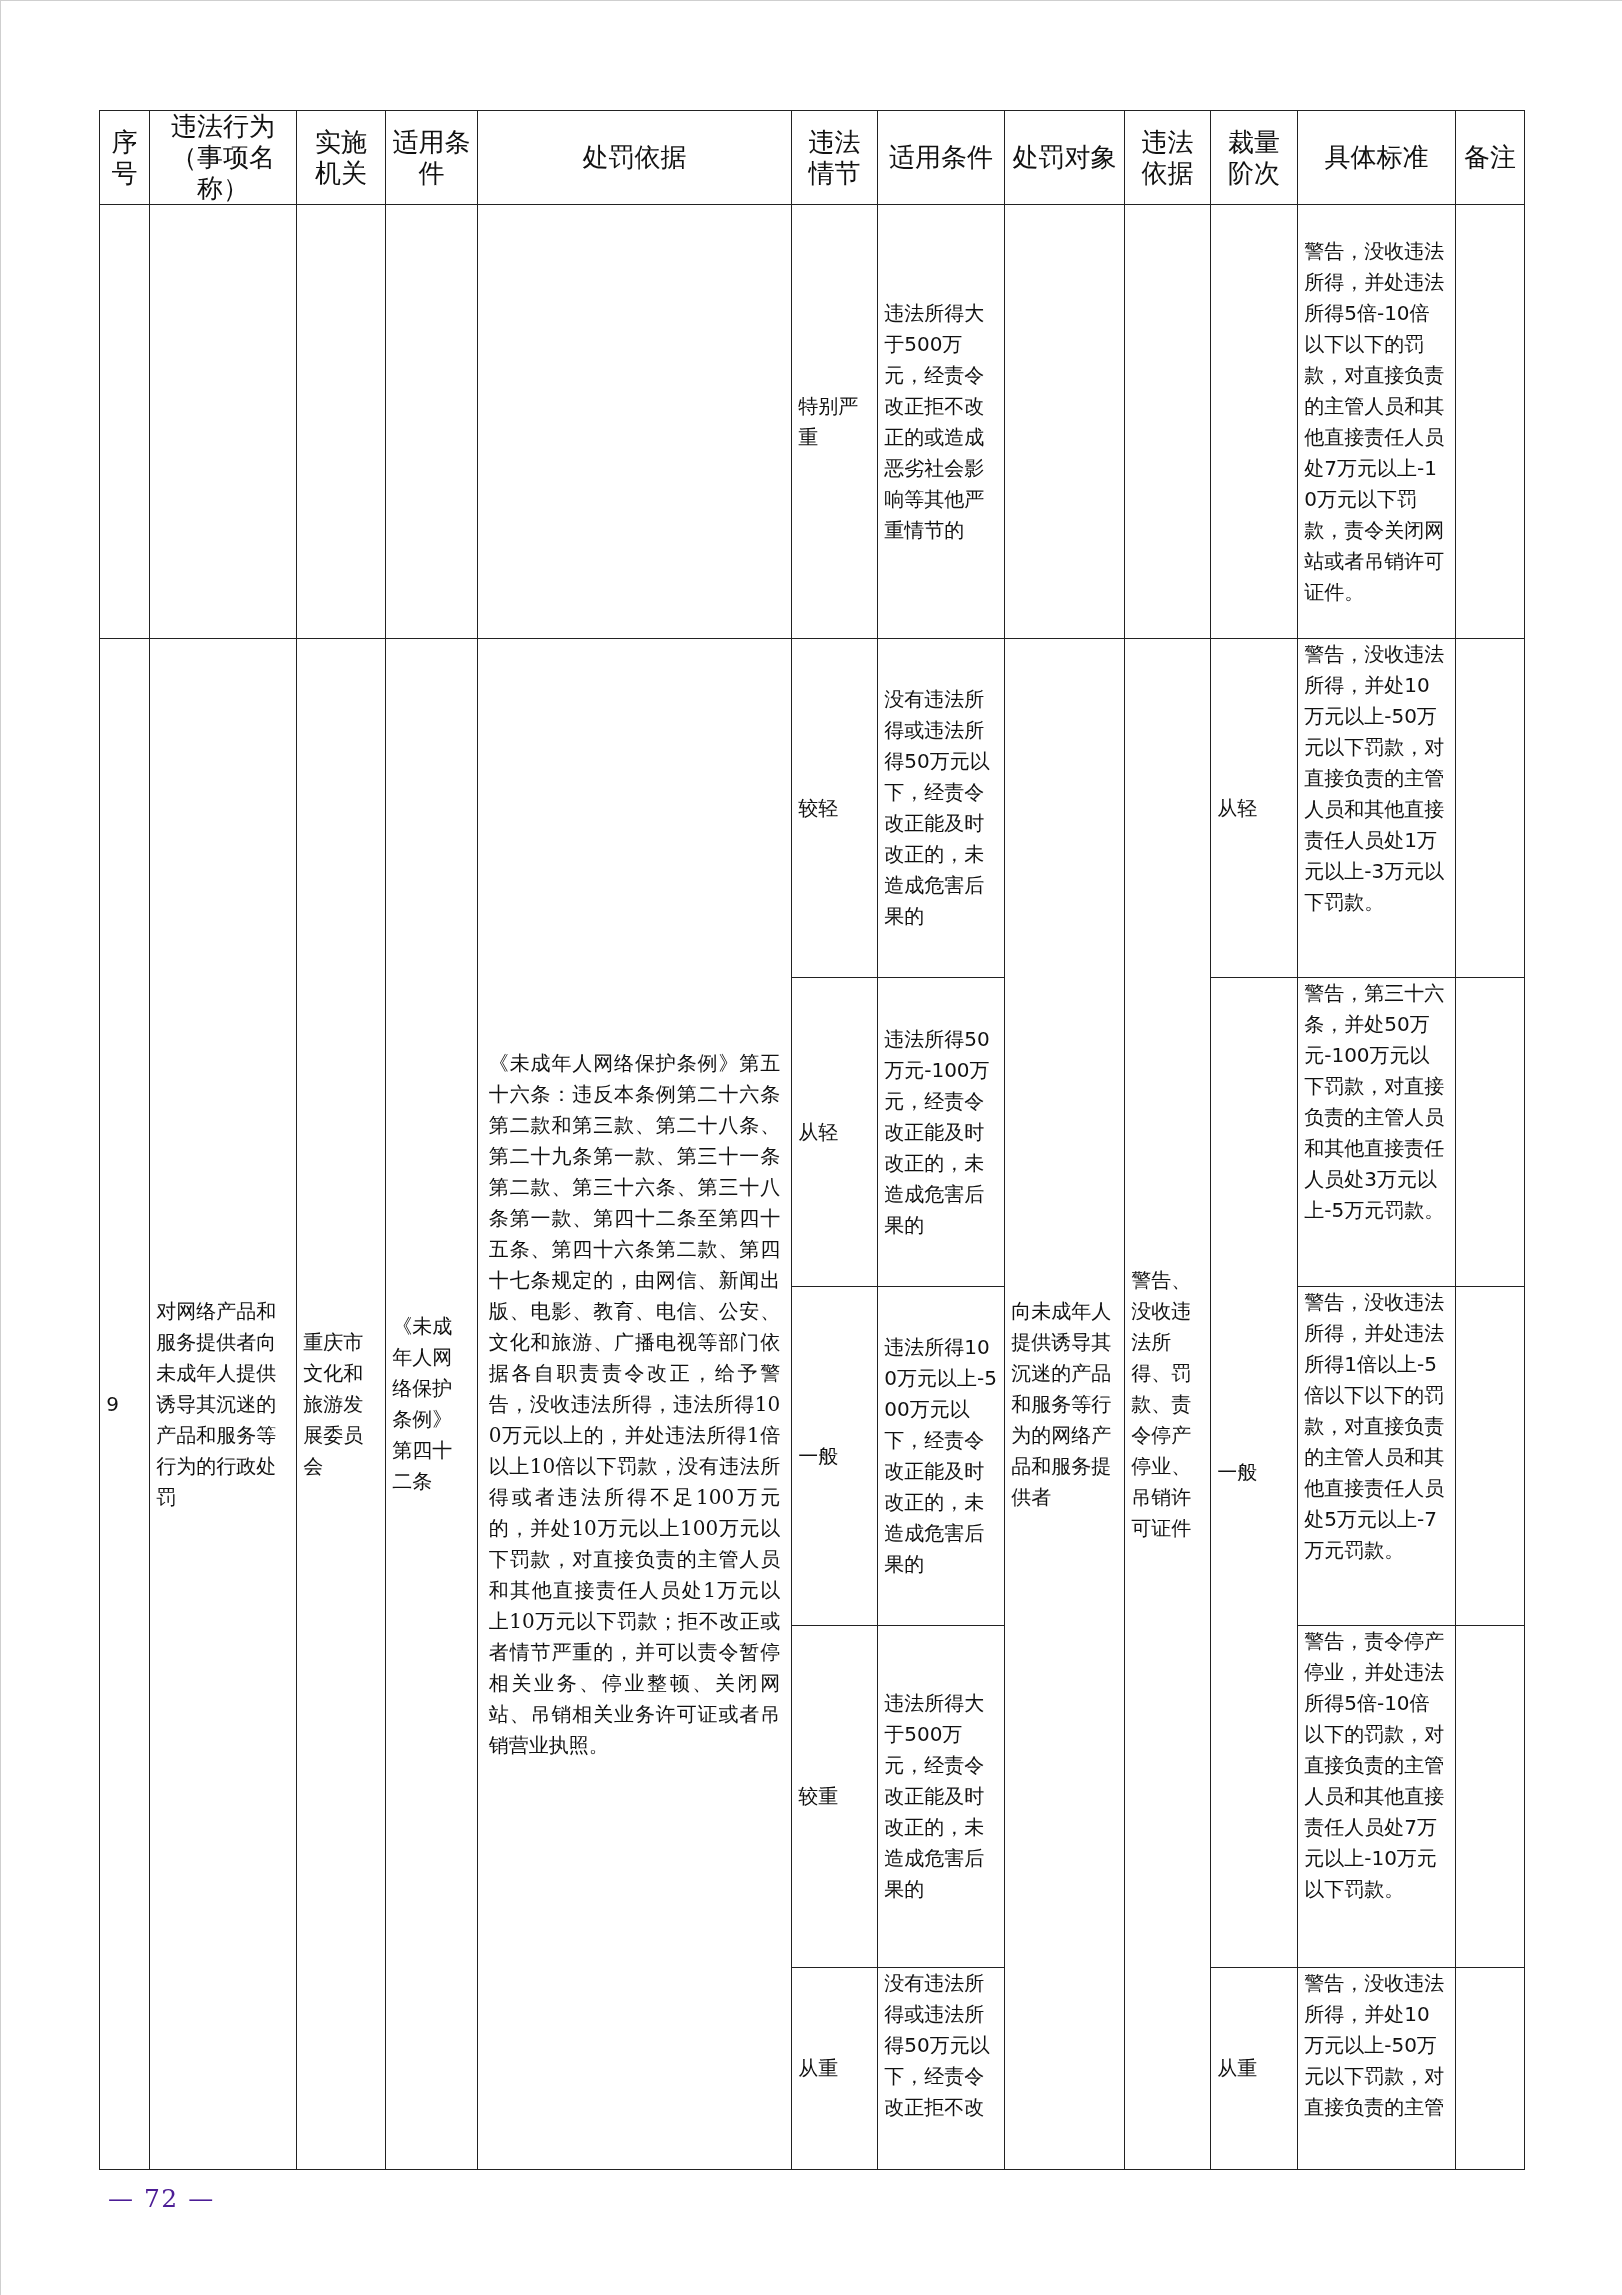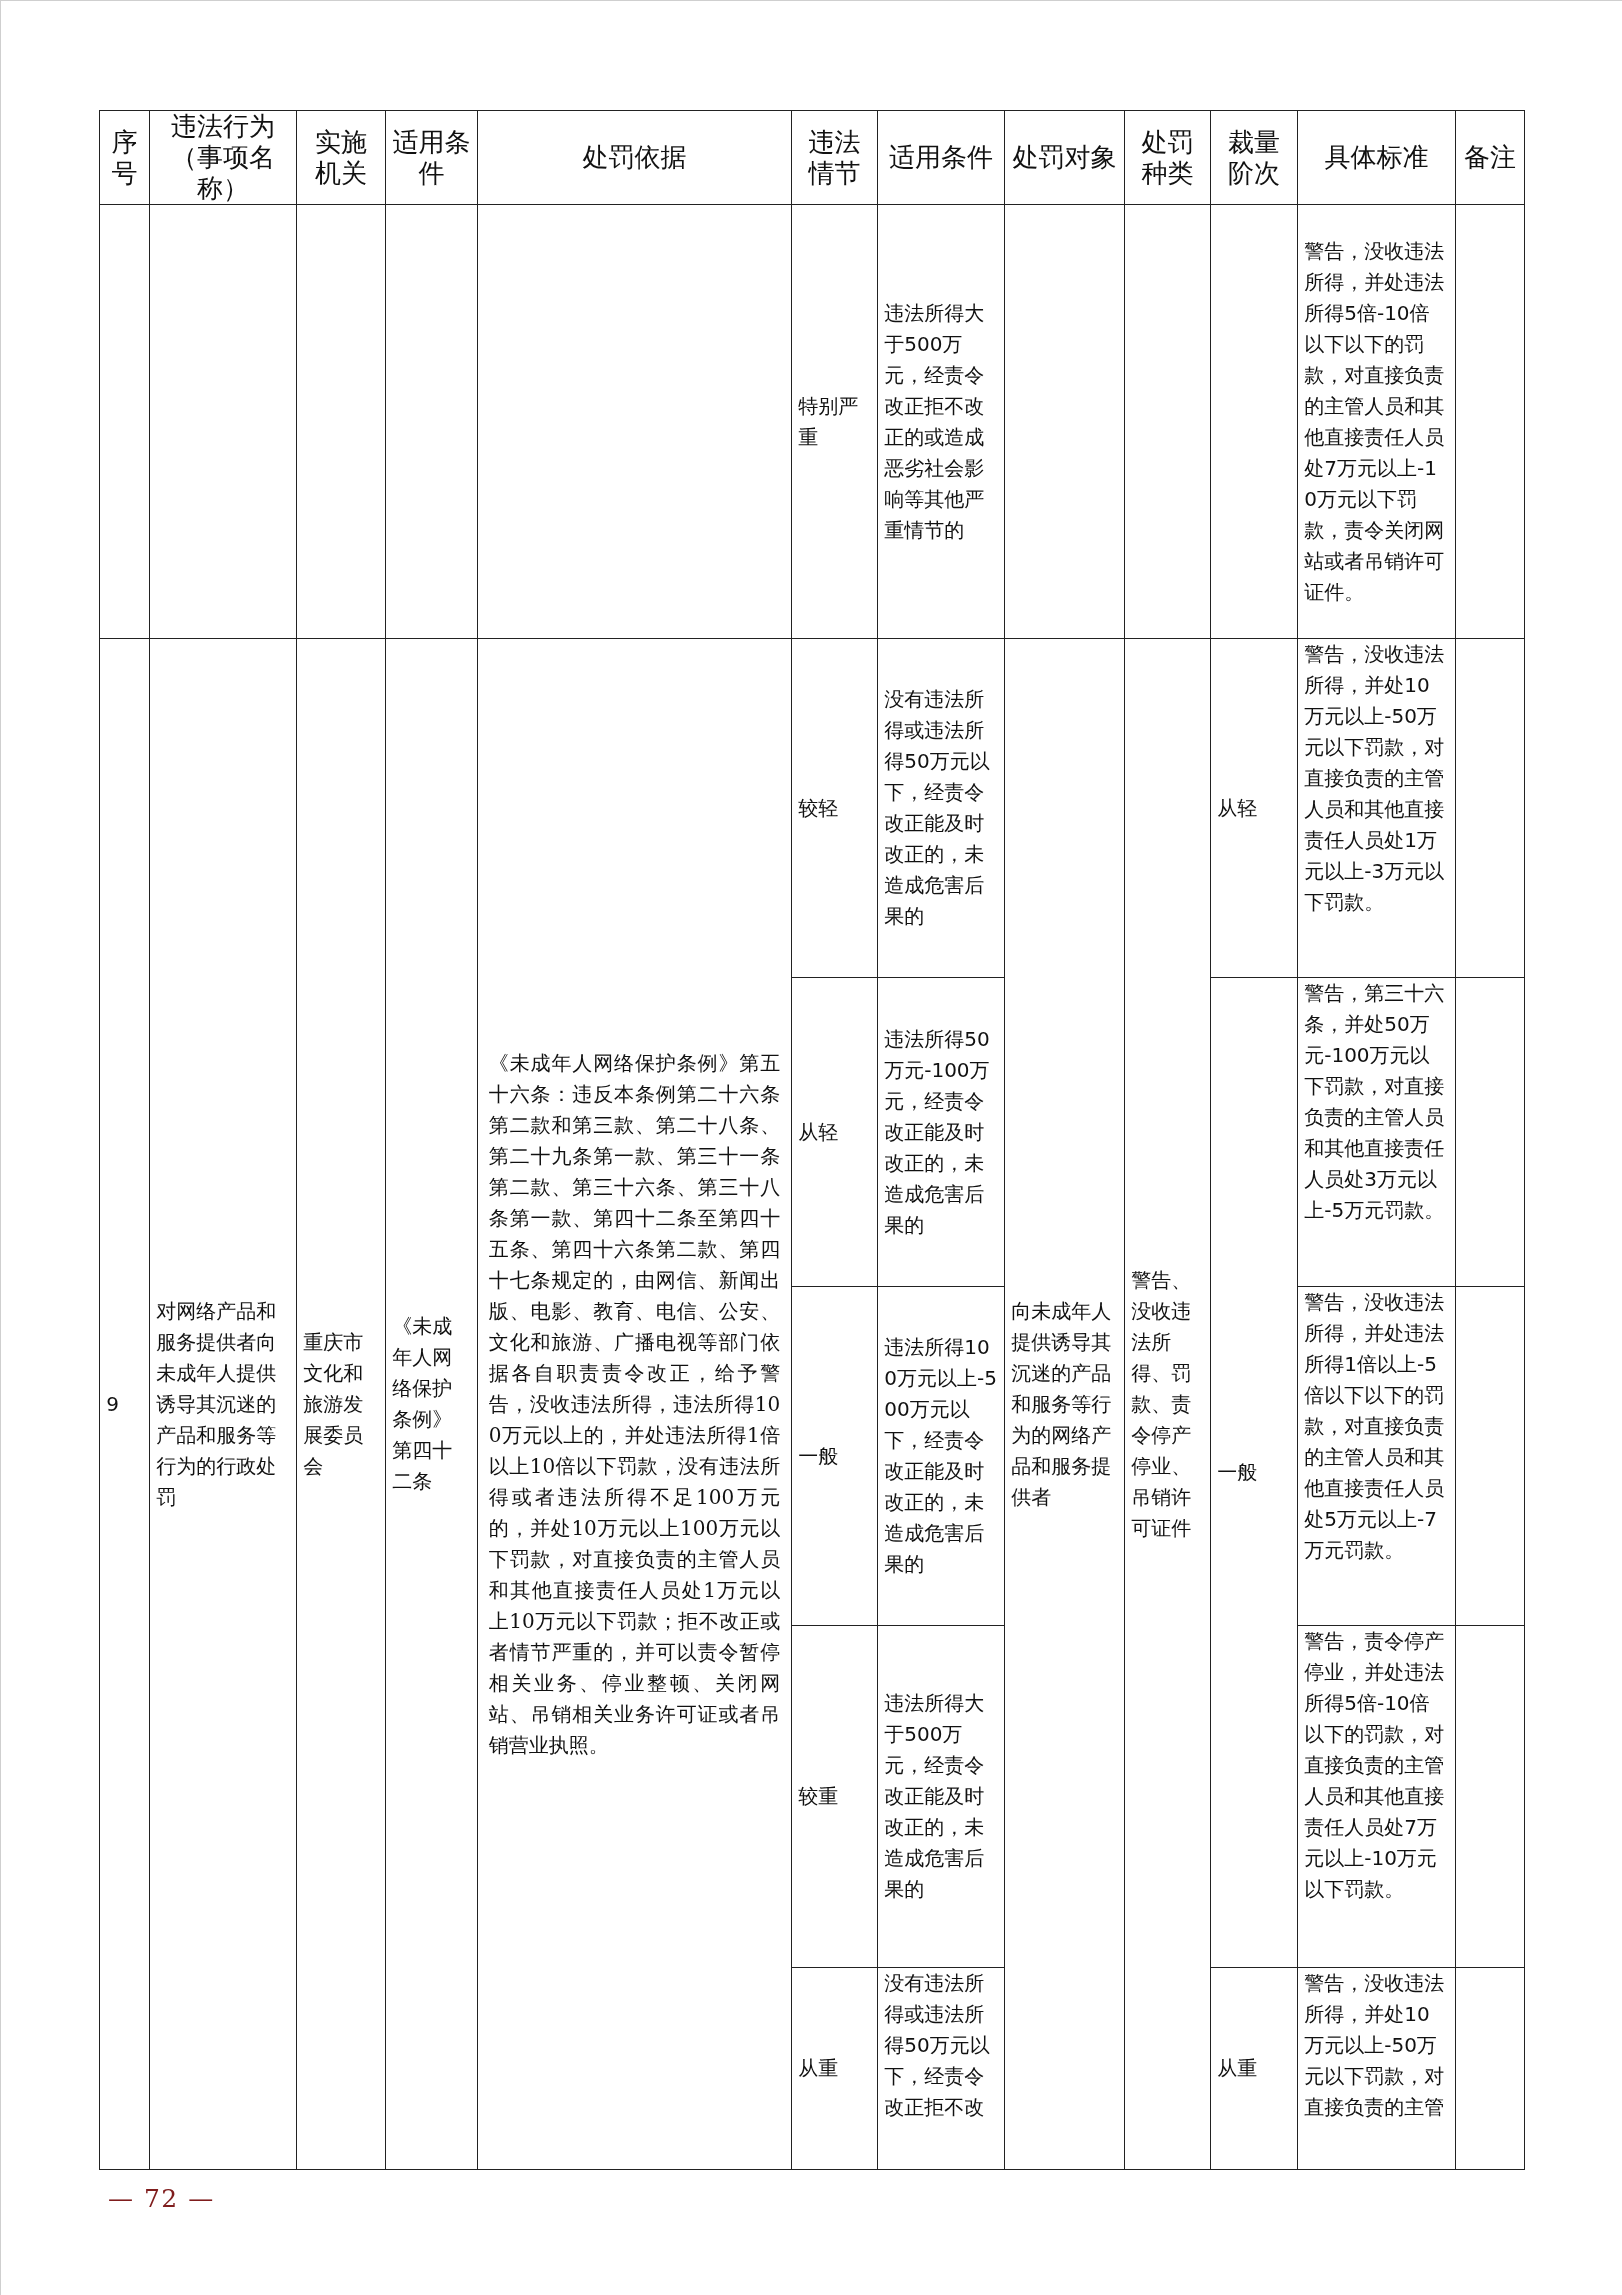--- a/index.html
+++ b/index.html
@@ -8,21 +8,21 @@
   .page-border { position:absolute; left:0; top:0; width:1621px; height:2294px; border:0.8px solid #cfcfcf; }
   table.grid { position:absolute; left:99px; top:110px; border-collapse:collapse; table-layout:fixed; }
   table.grid td, table.grid th { border:1.5px solid #222; padding:0 6.2px; font-weight:normal;
          font-size:20px; line-height:31px; vertical-align:middle; word-break:break-all; }
   table.grid th { font-size:26px; line-height:31px; text-align:center; font-family:"DejaVu Serif", "Liberation Serif", serif; }
   .basis { font-family:"DejaVu Serif","Liberation Serif",serif; font-size:21.6px; line-height:30px; text-align:justify; padding:0 10.8px !important;margin-top:41px; }
   .c { text-align:left; }
   .l { text-align:left; }
   .std { vertical-align:top !important; }
   .page-num { position:absolute; left:108px; top:2184px; font-family:"DejaVu Serif","Liberation Serif",serif;
-              font-size:25px; color:#7f1d1d; letter-spacing:1.5px; }
+              font-size:25px; color:#4c1d95; letter-spacing:1.5px; }
 </style>
 </head>
 <body>
 
 <div class="page-border"></div>
 
 <table class="grid">
   <colgroup>
     <col style="width:50px">
       <col style="width:147px">
@@ -40,21 +40,21 @@
   <tbody>
       <tr style="height:93px">
     <th>序号</th>
     <th>违法行为（事项名称）</th>
     <th>实施机关</th>
     <th>适用条件</th>
     <th>处罚依据</th>
     <th>违法情节</th>
     <th>适用条件</th>
     <th>处罚对象</th>
-    <th>处罚种类</th>
+    <th>违法依据</th>
     <th>裁量阶次</th>
     <th>具体标准</th>
     <th>备注</th>
   </tr>
 
   <tr style="height:434px">
     <td></td>
     <td></td>
     <td></td>
     <td></td>

